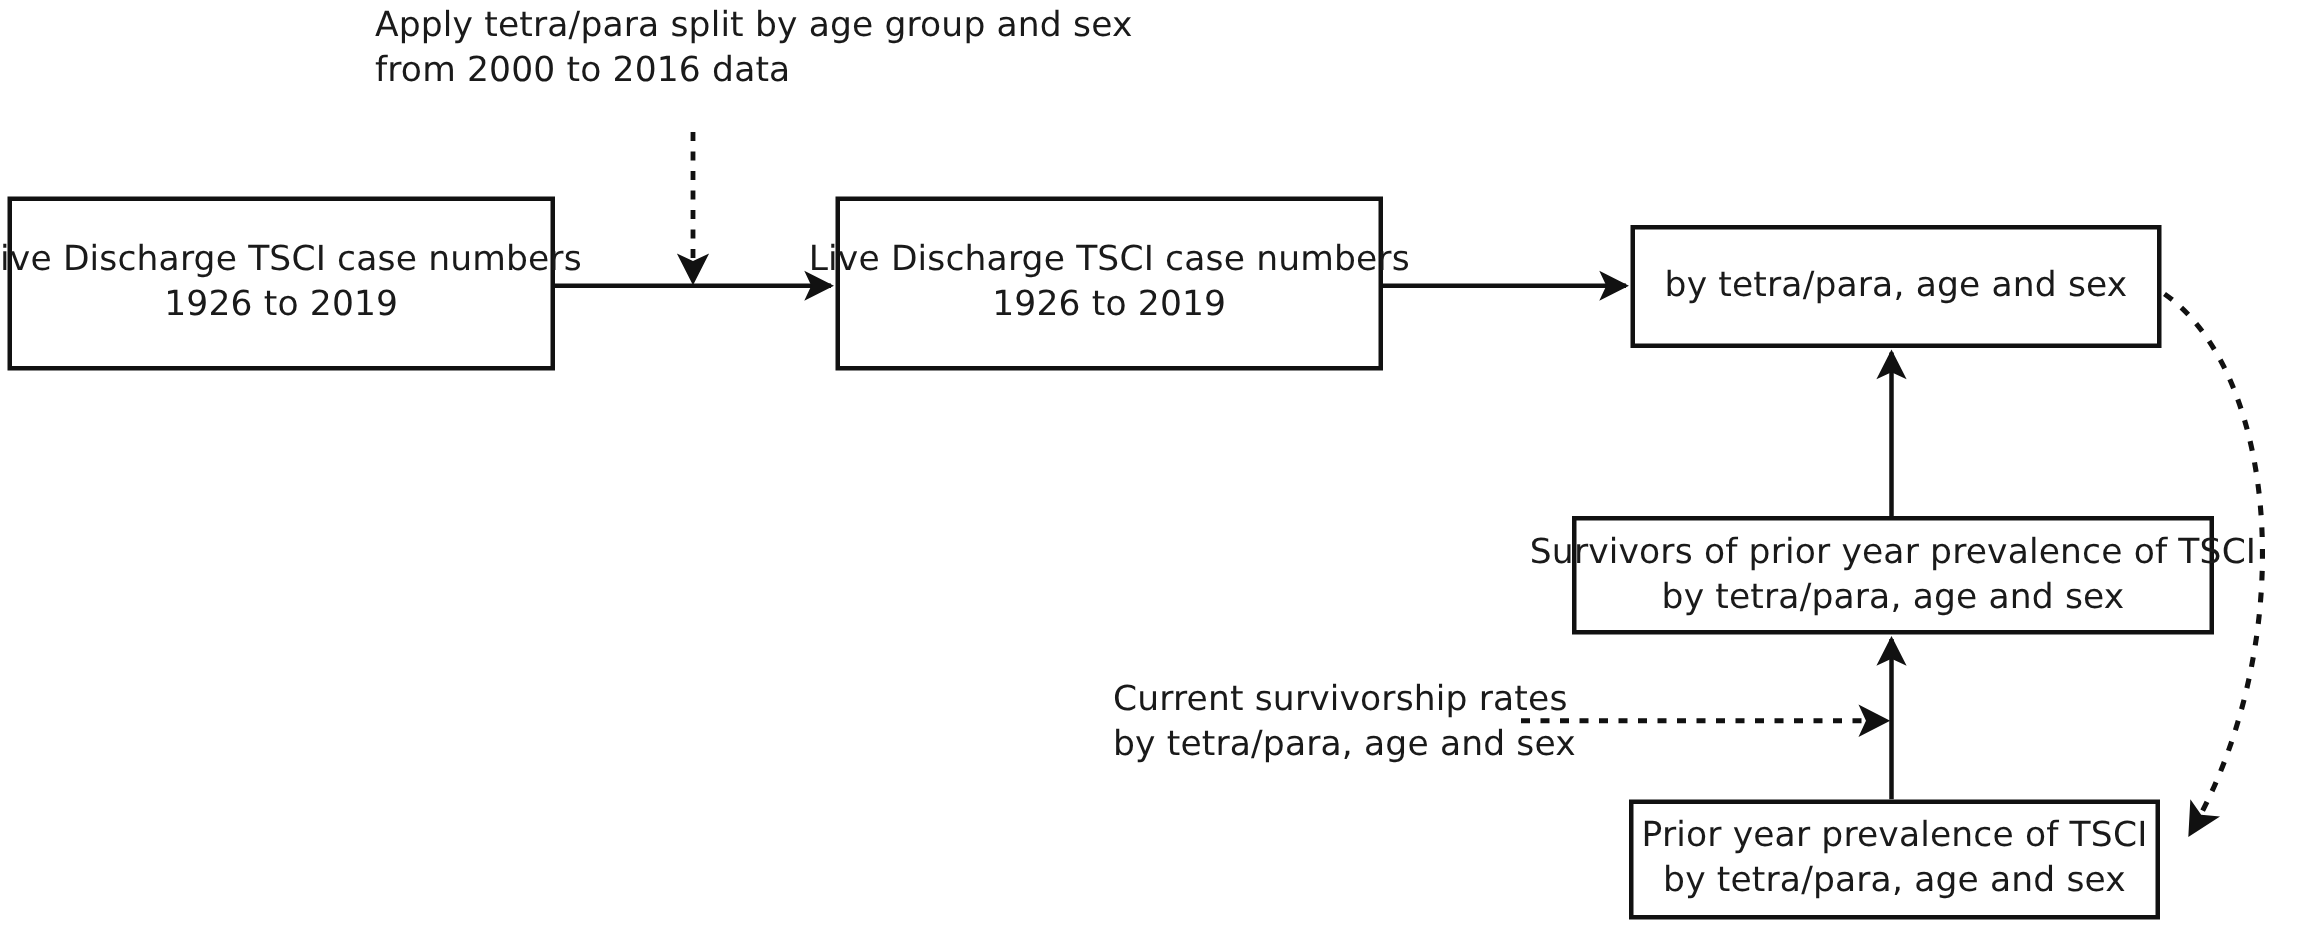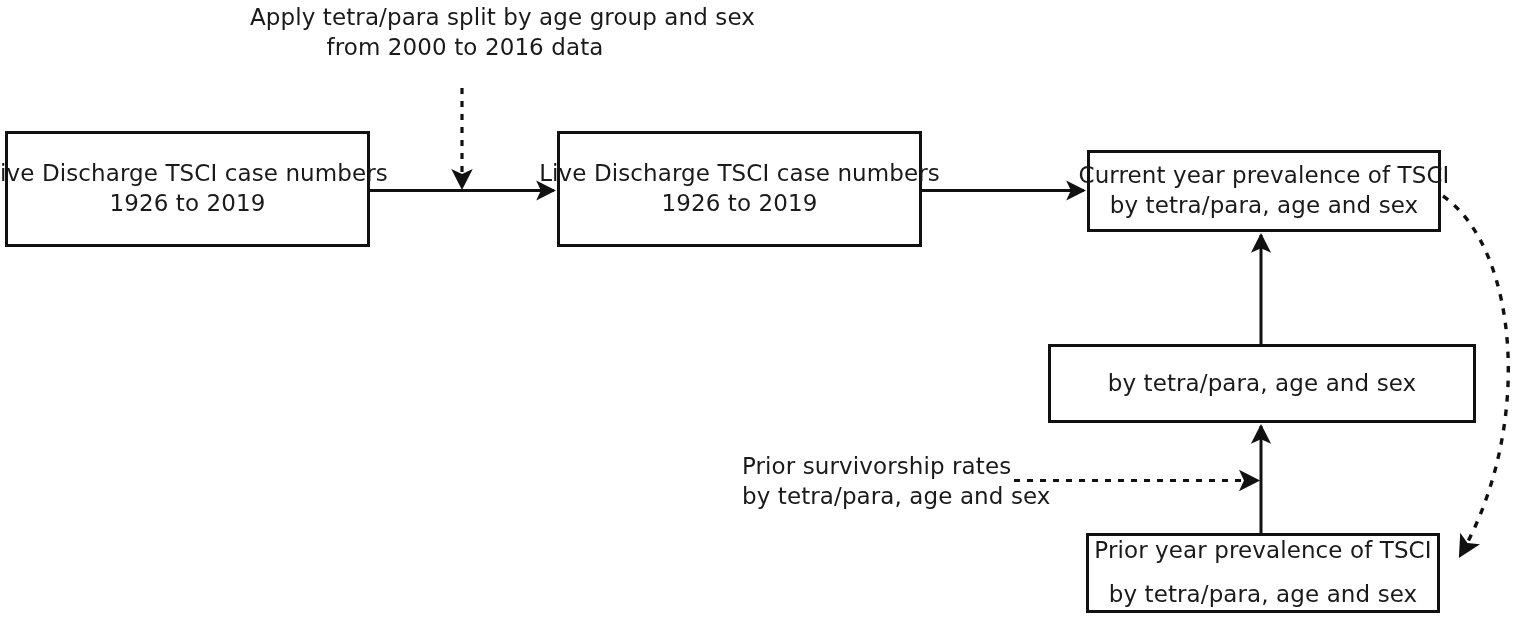--- a/index.html
+++ b/index.html
@@ -40,34 +40,33 @@
     line-height: 1.30;
     font-size: 23px;
     letter-spacing: 0.1px;
   }
   .node .line {
     display: block;
     white-space: nowrap;
   }
   .annot {
     position: absolute;
-    text-align: center;
     font-size: 23px;
     line-height: 1.30;
     letter-spacing: 0.1px;
     white-space: nowrap;
   }
   .annot .line { display: block; }
 
   
   #node-live-discharge-year   { left: 5px;    top: 131px; width: 365px; height: 116px; }
   #node-live-discharge-split  { left: 557px;  top: 131px; width: 365px; height: 116px; }
   #node-current-prevalence    { left: 1087px; top: 150px; width: 354px; height: 82px;  }
   #node-survivors-prevalence  { left: 1048px; top: 344px; width: 428px; height: 79px;  }
-  #node-prior-prevalence      { left: 1086px; top: 533px; width: 354px; height: 80px; justify-content: space-between;  }
+  #node-prior-prevalence      { left: 1086px; top: 533px; width: 354px; height: 80px;  }
 
   
   #annot-apply-split    { left: 250px; top: 3px;   width: 430px; }
   #annot-survivorship   { left: 742px; top: 452px; width: 262px; }
 </style>
 </head>
 <body>
 
 <div id="canvas">
 
@@ -95,40 +94,40 @@
 
     <path d="M 1443 196 C 1520 250, 1533 430, 1460 556" fill="none" stroke="#111111" stroke-width="3.4" stroke-dasharray="6.5 8" marker-end="url(#arrowDash)"></path>
   </svg>
 
   <div class="annot" id="annot-apply-split">
     <span class="line">Apply tetra/para split by age group and sex</span>
     <span class="line">from 2000 to 2016 data</span>
   </div>
 
   <div class="annot" id="annot-survivorship">
-    <span class="line">Prior survivorship rates</span>
+    <span class="line">Current survivorship rates</span>
     <span class="line">by tetra/para, age and sex</span>
   </div>
 
   <div class="node" id="node-live-discharge-year">
     <span class="line">Live Discharge TSCI case numbers</span>
     <span class="line">1926 to 2019</span>
   </div>
 
   <div class="node" id="node-live-discharge-split">
     <span class="line">Live Discharge TSCI case numbers</span>
     <span class="line">1926 to 2019</span>
   </div>
 
   <div class="node" id="node-current-prevalence">
-    <span class="line">Current year prevalence of TSCI</span>
     <span class="line">by tetra/para, age and sex</span>
   </div>
 
   <div class="node" id="node-survivors-prevalence">
+    <span class="line">Survivors of prior year prevalence of TSCI</span>
     <span class="line">by tetra/para, age and sex</span>
   </div>
 
   <div class="node" id="node-prior-prevalence">
     <span class="line">Prior year prevalence of TSCI</span>
     <span class="line">by tetra/para, age and sex</span>
   </div>
 
 </div>
 

